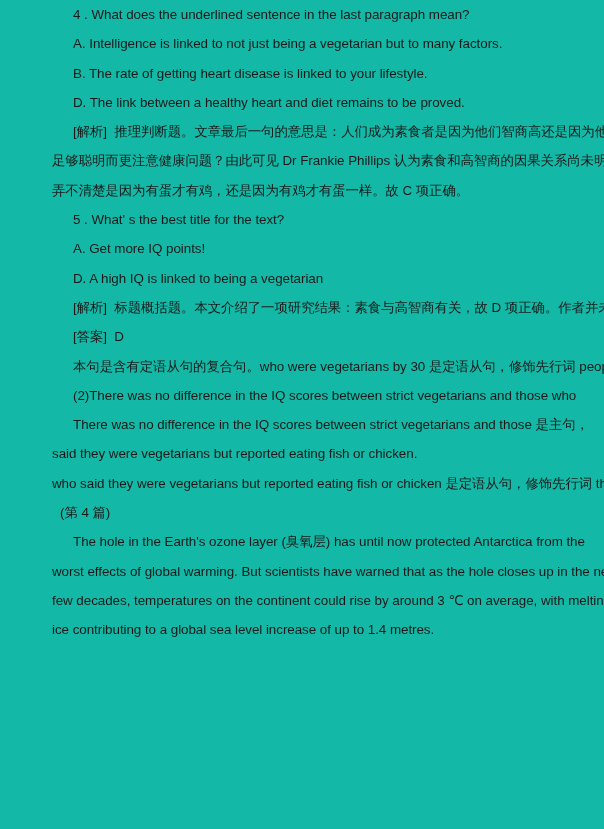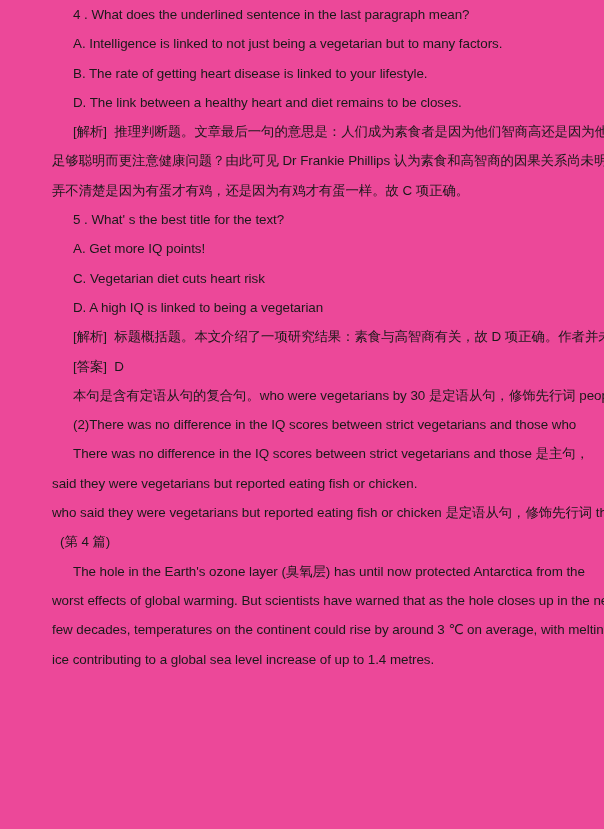--- a/index.html
+++ b/index.html
@@ -12,21 +12,21 @@
     width: 604px;
     height: 829px;
     overflow: hidden;
     font-family: "Liberation Sans", "DejaVu Sans", sans-serif;
     color: #1a1a1a;
   }
   #page {
     position: relative;
     width: 604px;
     height: 829px;
-    background: #ec4899;
+    background: #14b8a6;
     box-sizing: border-box;
     padding: 0;
   }
   #content {
     position: absolute;
     left: 52px;
     top: 0px;
     width: 520px;
   }
   
@@ -48,27 +48,26 @@
   }
 </style>
 </head>
 <body>
 
 <div id="page">
   <div id="content">
       <div class="line indent">4 . What does the underlined sentence in the last paragraph mean?</div>
       <div class="line indent">A. Intelligence is linked to not just being a vegetarian but to many factors.</div>
       <div class="line indent">B. The rate of getting heart disease is linked to your lifestyle.</div>
-      <div class="line indent">D. The link between a healthy heart and diet remains to be closes.</div>
+      <div class="line indent">D. The link between a healthy heart and diet remains to be proved.</div>
       <div class="line indent">[解析]  推理判断题。文章最后一句的意思是：人们成为素食者是因为他们智商高还是因为他们</div>
       <div class="line">足够聪明而更注意健康问题？由此可见 Dr Frankie Phillips 认为素食和高智商的因果关系尚未明确，就像</div>
       <div class="line">弄不清楚是因为有蛋才有鸡，还是因为有鸡才有蛋一样。故 C 项正确。</div>
       <div class="line indent">5 . What' s the best title for the text?</div>
       <div class="line indent">A. Get more IQ points!</div>
-      <div class="line indent">C. Vegetarian diet cuts heart risk</div>
       <div class="line indent">D. A high IQ is linked to being a vegetarian</div>
       <div class="line indent">[解析]  标题概括题。本文介绍了一项研究结果：素食与高智商有关，故 D 项正确。作者并未提</div>
       <div class="line indent">[答案]  D</div>
       <div class="line indent">本句是含有定语从句的复合句。who were vegetarians by 30 是定语从句，修饰先行词 people。</div>
       <div class="line indent">(2)There was no difference in the IQ scores between strict vegetarians and those who</div>
       <div class="line indent">There was no difference in the IQ scores between strict vegetarians and those 是主句，</div>
       <div class="line">said they were vegetarians but reported eating fish or chicken.</div>
       <div class="line">who said they were vegetarians but reported eating fish or chicken 是定语从句，修饰先行词 those。</div>
       <div class="line indent-sm">(第 4 篇)</div>
       <div class="line indent">The hole in the Earth's ozone layer (臭氧层) has until now protected Antarctica from the</div>

